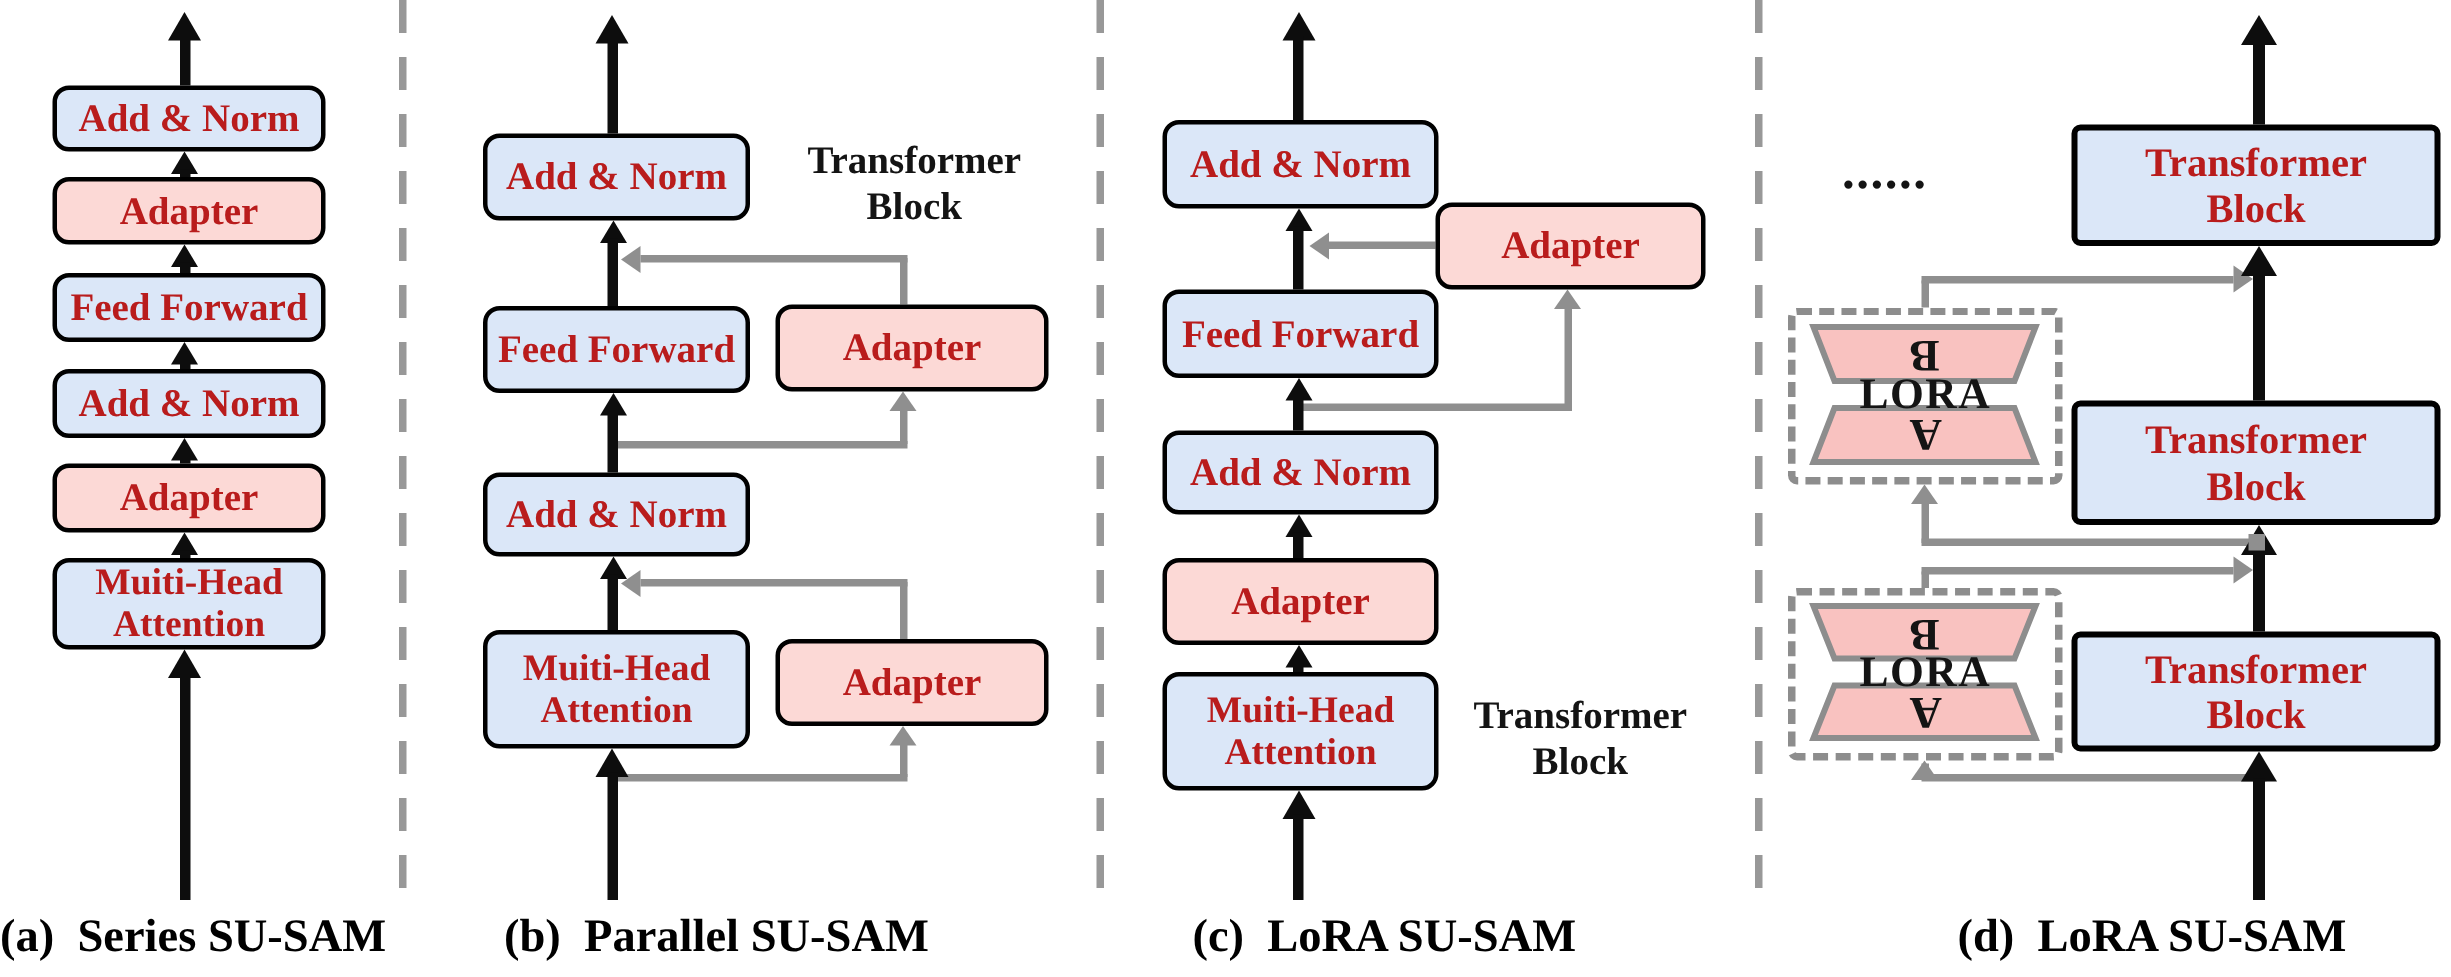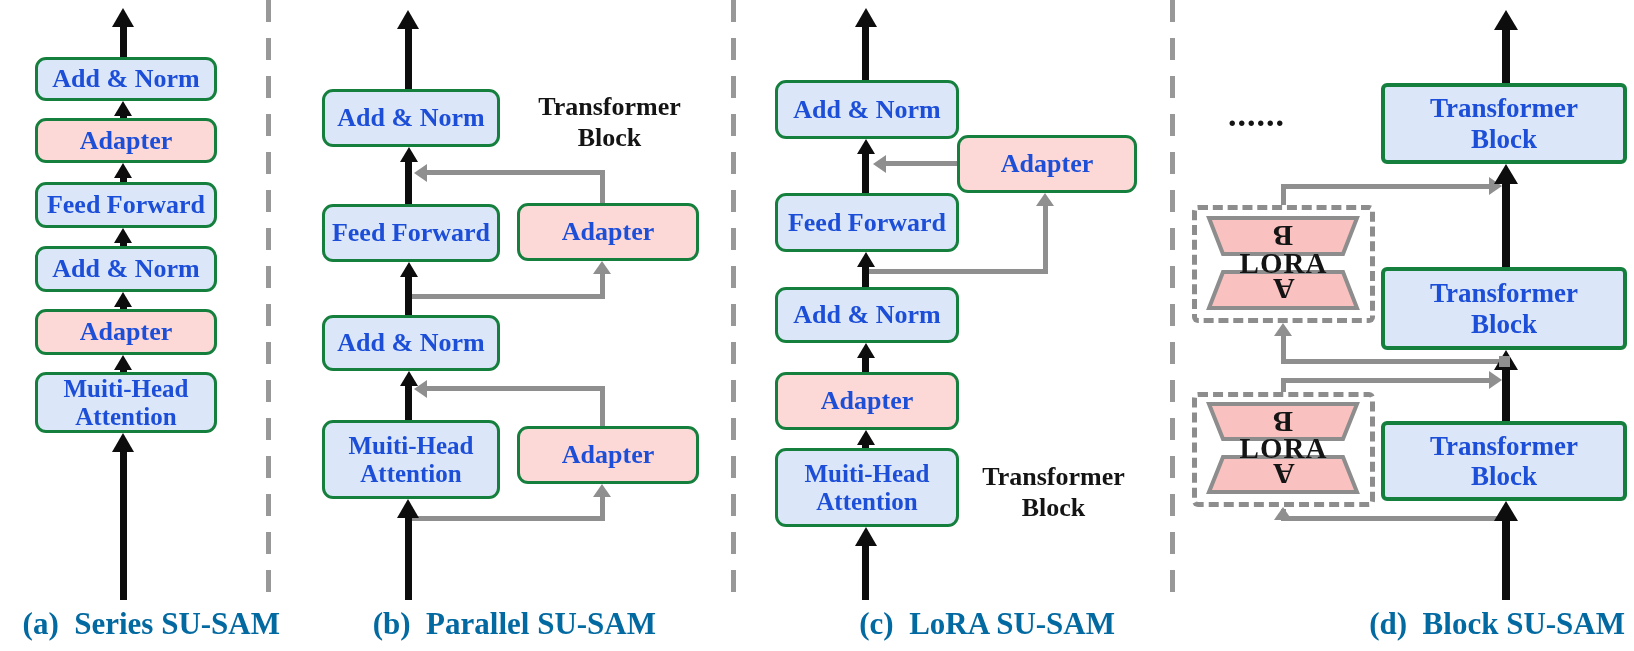--- a/index.html
+++ b/index.html
@@ -3,24 +3,24 @@
 <meta charset="utf-8">
 <style>
   html,body{margin:0;padding:0;background:#fff;}
   .canvas{
     position:relative; width:1634px; height:651px; background:#ffffff;
     font-family:"Liberation Serif","DejaVu Serif",serif; overflow:hidden;
   }
   .layer{position:absolute; inset:0;}
   .box{
     position:absolute; box-sizing:border-box;
-    border:3px solid #15803d; border-radius:11px;
+    border:3px solid #000000; border-radius:11px;
     display:flex; align-items:center; justify-content:center;
     text-align:center; font-weight:bold; font-size:26px; line-height:1.12;
-    color:#1d4ed8; white-space:pre-line;
+    color:#b91c1c; white-space:pre-line;
   }
   .blue{background:#dbe7f8;}
   .pink{background:#fcd9d6;}
   .tbbox{border-radius:6px; border-width:4px; font-size:27px;}
   .vshaft{position:absolute; background:#0d0d0d; width:7px;}
   .vshaft.wide{width:8px;}
   .bhead-up{position:absolute; width:0; height:0;
     border-left:11px solid transparent; border-right:11px solid transparent;
     border-bottom:19px solid #0d0d0d;}
   .bhead-up.sm{border-left-width:9px; border-right-width:9px; border-bottom-width:15px;}
@@ -30,22 +30,22 @@
     border-left:9px solid transparent; border-right:9px solid transparent;
     border-bottom:13px solid #8f8f8f;}
   .ghead-left{position:absolute; width:0; height:0;
     border-top:9px solid transparent; border-bottom:9px solid transparent;
     border-right:13px solid #8f8f8f;}
   .ghead-right{position:absolute; width:0; height:0;
     border-top:9px solid transparent; border-bottom:9px solid transparent;
     border-left:13px solid #8f8f8f;}
   .divider{position:absolute; top:0; height:602px; width:5px;
     background:repeating-linear-gradient(to bottom,#989898 0 22px,transparent 22px 38px);}
-  .caption{position:absolute; font-weight:bold; font-size:31px; color:#0369a1;
-    text-align:right; white-space:pre;}
+  .caption{position:absolute; font-weight:bold; font-size:31px; color:#000000;
+    text-align:left; white-space:pre;}
   .tb-label{position:absolute; font-weight:bold; font-size:26px; color:#141414;
     text-align:center; line-height:1.18; white-space:pre-line;}
   .dots{position:absolute; font-weight:bold; font-size:34px; color:#141414; letter-spacing:1px;}
   .lora-box{position:absolute; box-sizing:border-box;
     border:5px dashed #8d8d8d; border-radius:6px;}
   .lora-row{position:absolute; left:0; width:173px; display:flex;
     align-items:center; justify-content:center; font-weight:bold; color:#141414;}
   .rot180{display:inline-block; transform:rotate(180deg);}
   .lora-svg{position:absolute; left:0; top:0;}
 </style>
@@ -254,16 +254,16 @@
           <span class="rot180">B</span>
         </div>
       <div class="lora-row" style="top:34px; height:34px; font-size:29px; letter-spacing:1px;">
           <span>LORA</span>
         </div>
       <div class="lora-row" style="top:58px; height:37px; font-size:30px;">
           <span class="rot180">A</span>
         </div>
     </div>
 
-    <div class="caption" style="left:1305px; top:606px; width:320px;">(d)  Block SU-SAM</div>
+    <div class="caption" style="left:1305px; top:606px; width:320px;">(d)  LoRA SU-SAM</div>
   </div>
 
 </div>
 
 </body></html>

